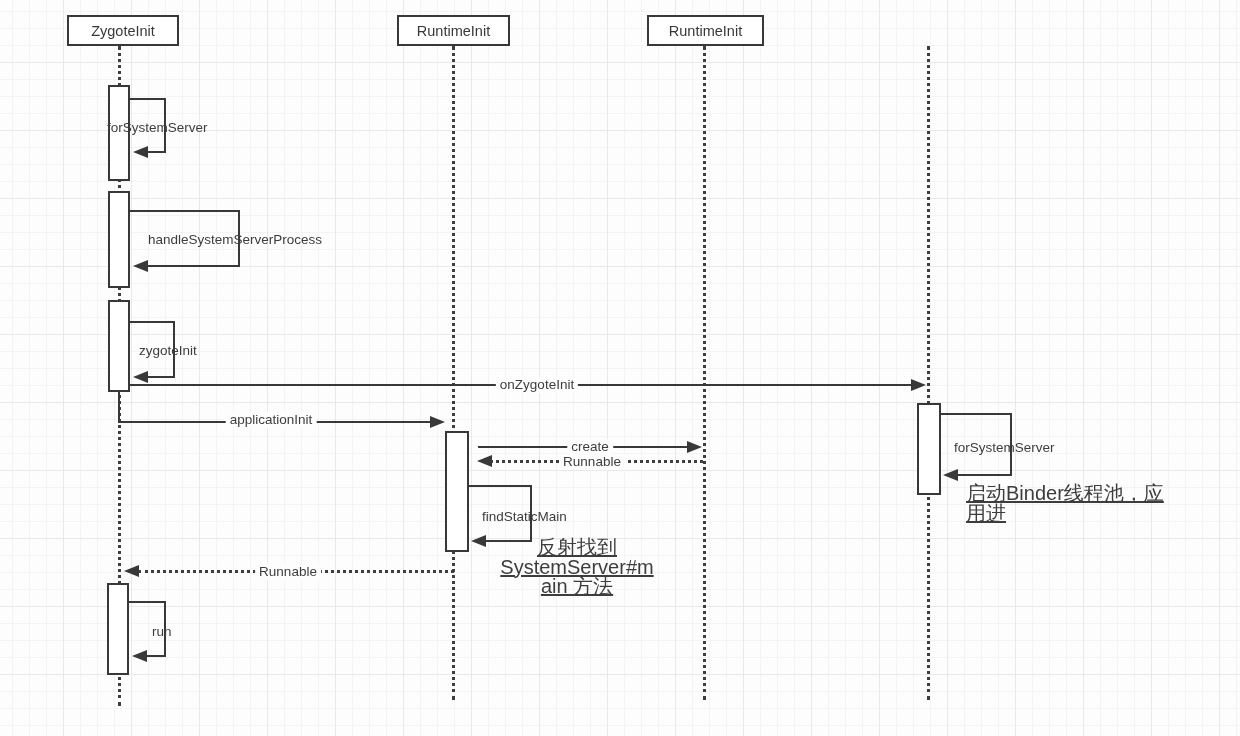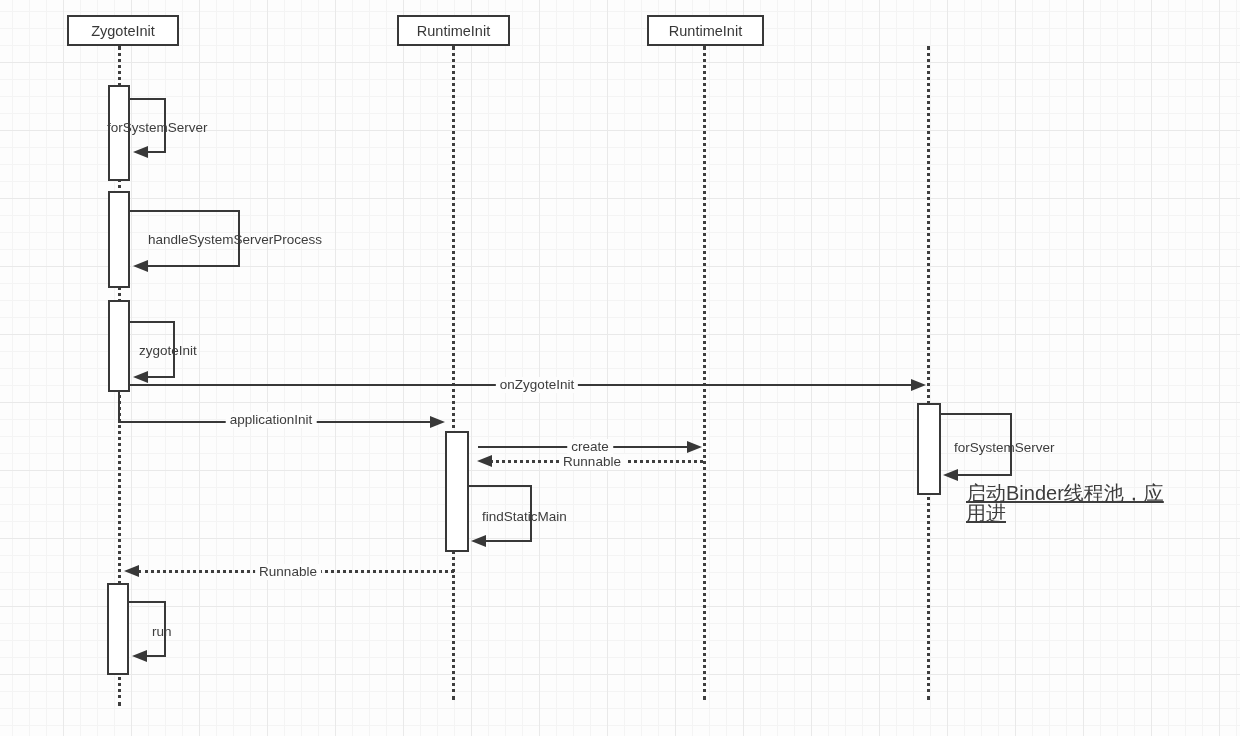--- a/index.html
+++ b/index.html
@@ -105,17 +105,22 @@
   <div class="pbox" style="left:67px;top:15px;width:108px">
       <span>ZygoteInit</span>
     </div>
   <div class="pbox" style="left:397px;top:15px;width:109px">
       <span>RuntimeInit</span>
     </div>
   <div class="pbox" style="left:647px;top:15px;width:113px">
       <span>RuntimeInit</span>
     </div>
 
+  <div class="note center" style="left:497px;top:538px;width:160px">
+    <div>反射找到</div>
+    <div>SystemServer#m</div>
+    <div>ain 方法</div>
+  </div>
   <div class="note" style="left:966px;top:484px;width:210px">
     <div>启动Binder线程池，应用进</div>
   </div>
 
 </div>
 
 </body></html>

